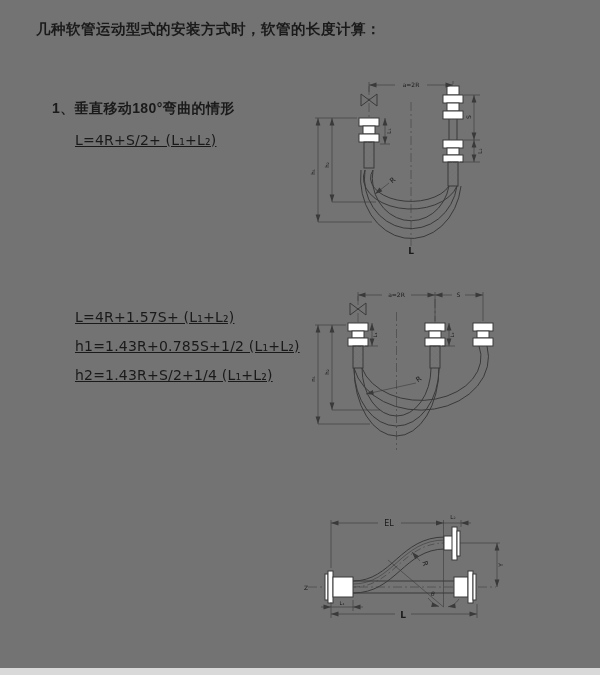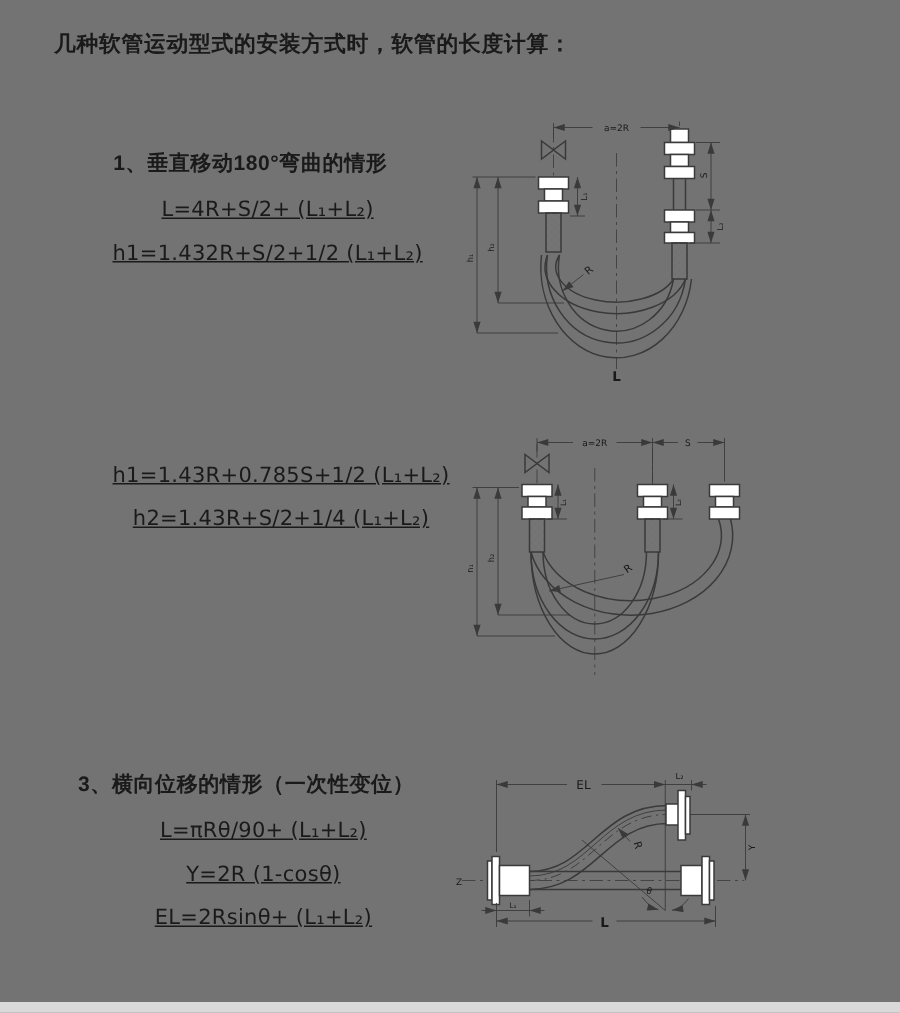--- a/index.html
+++ b/index.html
@@ -1,19 +1,19 @@
 <!DOCTYPE html>
 <html><head>
 <meta charset="utf-8">
 <style>
   html,body{margin:0;padding:0;background:#fff;}
   .page{position:relative;width:600px;height:675px;background:#737373;overflow:hidden;
         font-family:"Liberation Sans","DejaVu Sans",sans-serif;color:#1a1a1a;}
   .title{position:absolute;left:36px;top:20px;font-size:14.5px;font-weight:600;letter-spacing:.5px;}
-  .section{position:absolute;left:52px;text-align:center;}
+  .section{position:absolute;left:52px;}
   .sec-heading{font-size:14px;font-weight:600;letter-spacing:.4px;line-height:20px;}
   .formulas{margin-top:8px;padding-left:23px;text-decoration:underline;}
   .formula{font-family:"DejaVu Sans","Liberation Sans",sans-serif;
            font-size:14px;font-weight:500;line-height:29px;letter-spacing:.2px;white-space:pre;}
   #sec1{top:98px;} #sec2{top:295px;} #sec3{top:512px;}
   .dwg{position:absolute;}
   #dwg1{left:310px;top:70px;} #dwg2{left:312px;top:282px;} #dwg3{left:300px;top:508px;}
   
   .s1{stroke:#3a3a3a;stroke-width:1;fill:none;}
   .sth{stroke:#3a3a3a;stroke-width:.6;fill:none;}
@@ -30,39 +30,31 @@
 <body>
 
 <div class="page">
 
   <div class="title">几种软管运动型式的安装方式时，软管的长度计算：</div>
 
   <div class="section" id="sec1">
     <div class="sec-heading">1、垂直移动180°弯曲的情形</div>
     <div class="formulas">
       <div class="formula">L=4R+S/2+ (L₁+L₂)</div>
-      <div class="formula">h1=1.432R+S/2+1/2 (L₁+L₂)</div>
     </div>
   </div>
 
   <div class="section" id="sec2">
     <div class="formulas">
+      <div class="formula">L=4R+1.57S+ (L₁+L₂)</div>
       <div class="formula">h1=1.43R+0.785S+1/2 (L₁+L₂)</div>
       <div class="formula">h2=1.43R+S/2+1/4 (L₁+L₂)</div>
     </div>
   </div>
 
-  <div class="section" id="sec3">
-    <div class="sec-heading">3、横向位移的情形（一次性变位）</div>
-    <div class="formulas">
-      <div class="formula">L=πRθ/90+ (L₁+L₂)</div>
-      <div class="formula">Y=2R (1-cosθ)</div>
-      <div class="formula">EL=2Rsinθ+ (L₁+L₂)</div>
-    </div>
-  </div>
 
   <svg id="dwg1" class="dwg" width="200" height="195" viewBox="0 0 200 195">
     <defs>
       <marker id="arw" markerUnits="userSpaceOnUse" markerWidth="9" markerHeight="7" refX="8" refY="3" orient="auto-start-reverse">
         <path d="M0.5,0.6 L8,3 L0.5,5.4 Z" fill="#3a3a3a"></path>
       </marker>
       <pattern id="braid" patternUnits="userSpaceOnUse" width="5" height="5">
         <path d="M0,5 L5,0 M0,0 L5,5" stroke="#777" stroke-width="0.5" fill="none"></path>
       </pattern>
     </defs>

